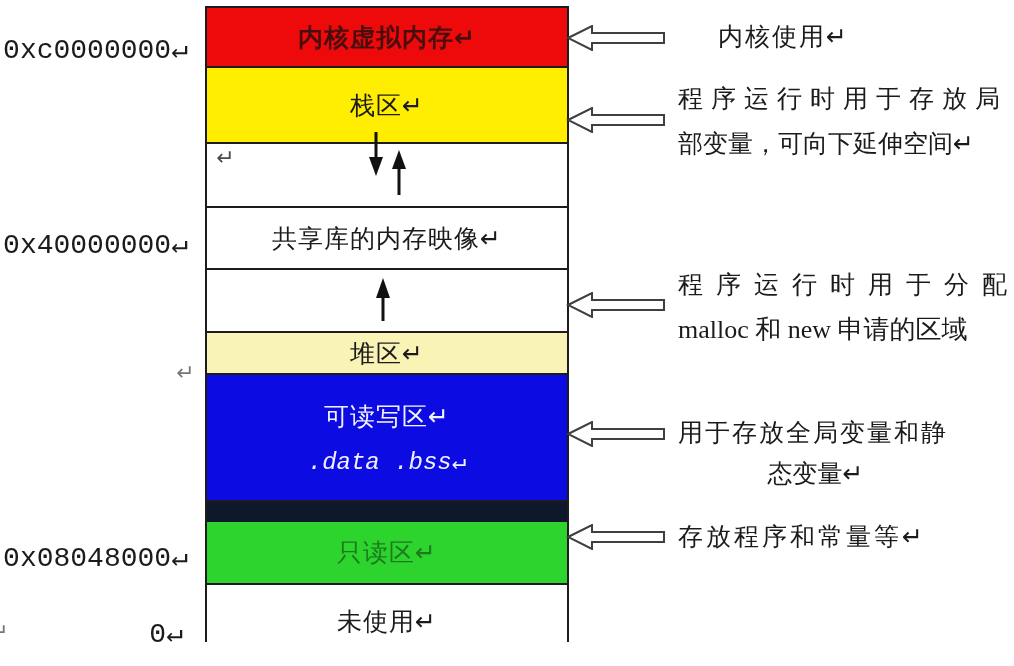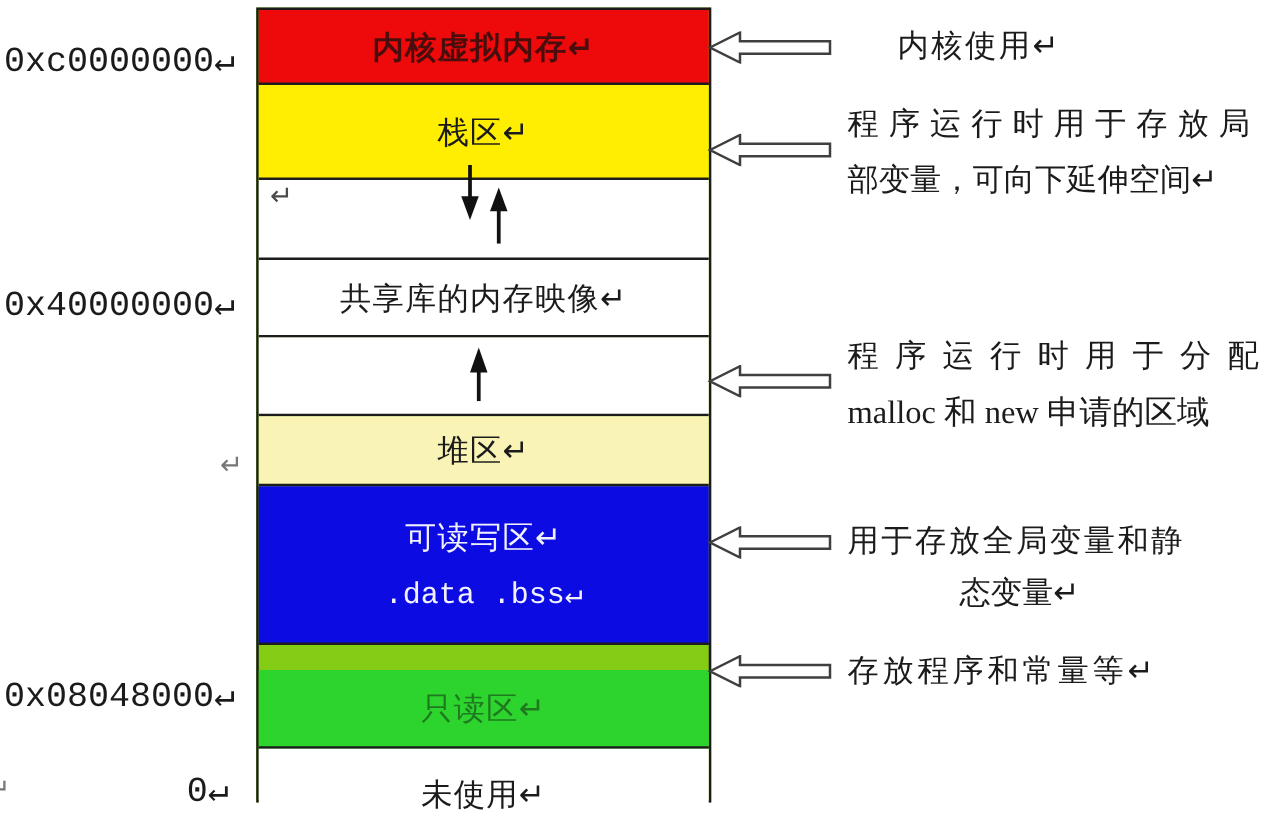--- a/index.html
+++ b/index.html
@@ -13,47 +13,48 @@
     font-family: "DejaVu Sans", sans-serif;
     color: #1b1b1b;
   }
 
   
   .membox {
     position: absolute;
     left: 205px; top: 6px;
     width: 364px; height: 636px;
     border: 2px solid #1c1c1c;
-    background: #84cc16;
+    background: #0f172a;
   }
   .row {
     position: relative;
     width: 100%;
     display: flex;
     flex-direction: column;
     align-items: center;
     justify-content: center;
     border-bottom: 2px solid #1c1c1c;
   }
   .row:last-child { border-bottom: none; }
   .row-label { font-size: 25px; letter-spacing: 1px; white-space: nowrap; }
 
   .r-kernel  { height: 60px; background: #ee0a0a; }
   .r-kernel .row-label { color: #4a0d0d; font-weight: bold; }
   .r-stack   { height: 76px; background: #ffee00; }
   .r-sgap    { height: 64px; background: #ffffff; }
   .r-shlib   { height: 62px; background: #ffffff; }
   .r-hgap    { height: 63px; background: #ffffff; }
-  .r-heap    { height: 56px; background: #f9f4b5; justify-content: center; }
+  .r-heap    { height: 42px; background: #f9f4b5; justify-content: center; }
   .r-rw      { height: 127px; background: #0b0be2; gap: 14px; }
   .r-rw .row-label { color: #f0f0ff; }
   .r-rw .row-sublabel {
     color: #f0f0ff; font-size: 24px;
     font-family: "Liberation Mono", "DejaVu Sans Mono", monospace;
     white-space: nowrap;
+    font-style: italic;
   }
   .r-ro      { height: 63px; background: #2ed42e; margin-top: 20px; }
   .r-ro .row-label { color: #1e7a1e; }
   .r-unused  { height: 72px; background: #ffffff; }
 
   
   .varrow { position: absolute; }
 
   
   .pmark { position: absolute; font-size: 22px; color: #4a4a4a; line-height: 22px; }

